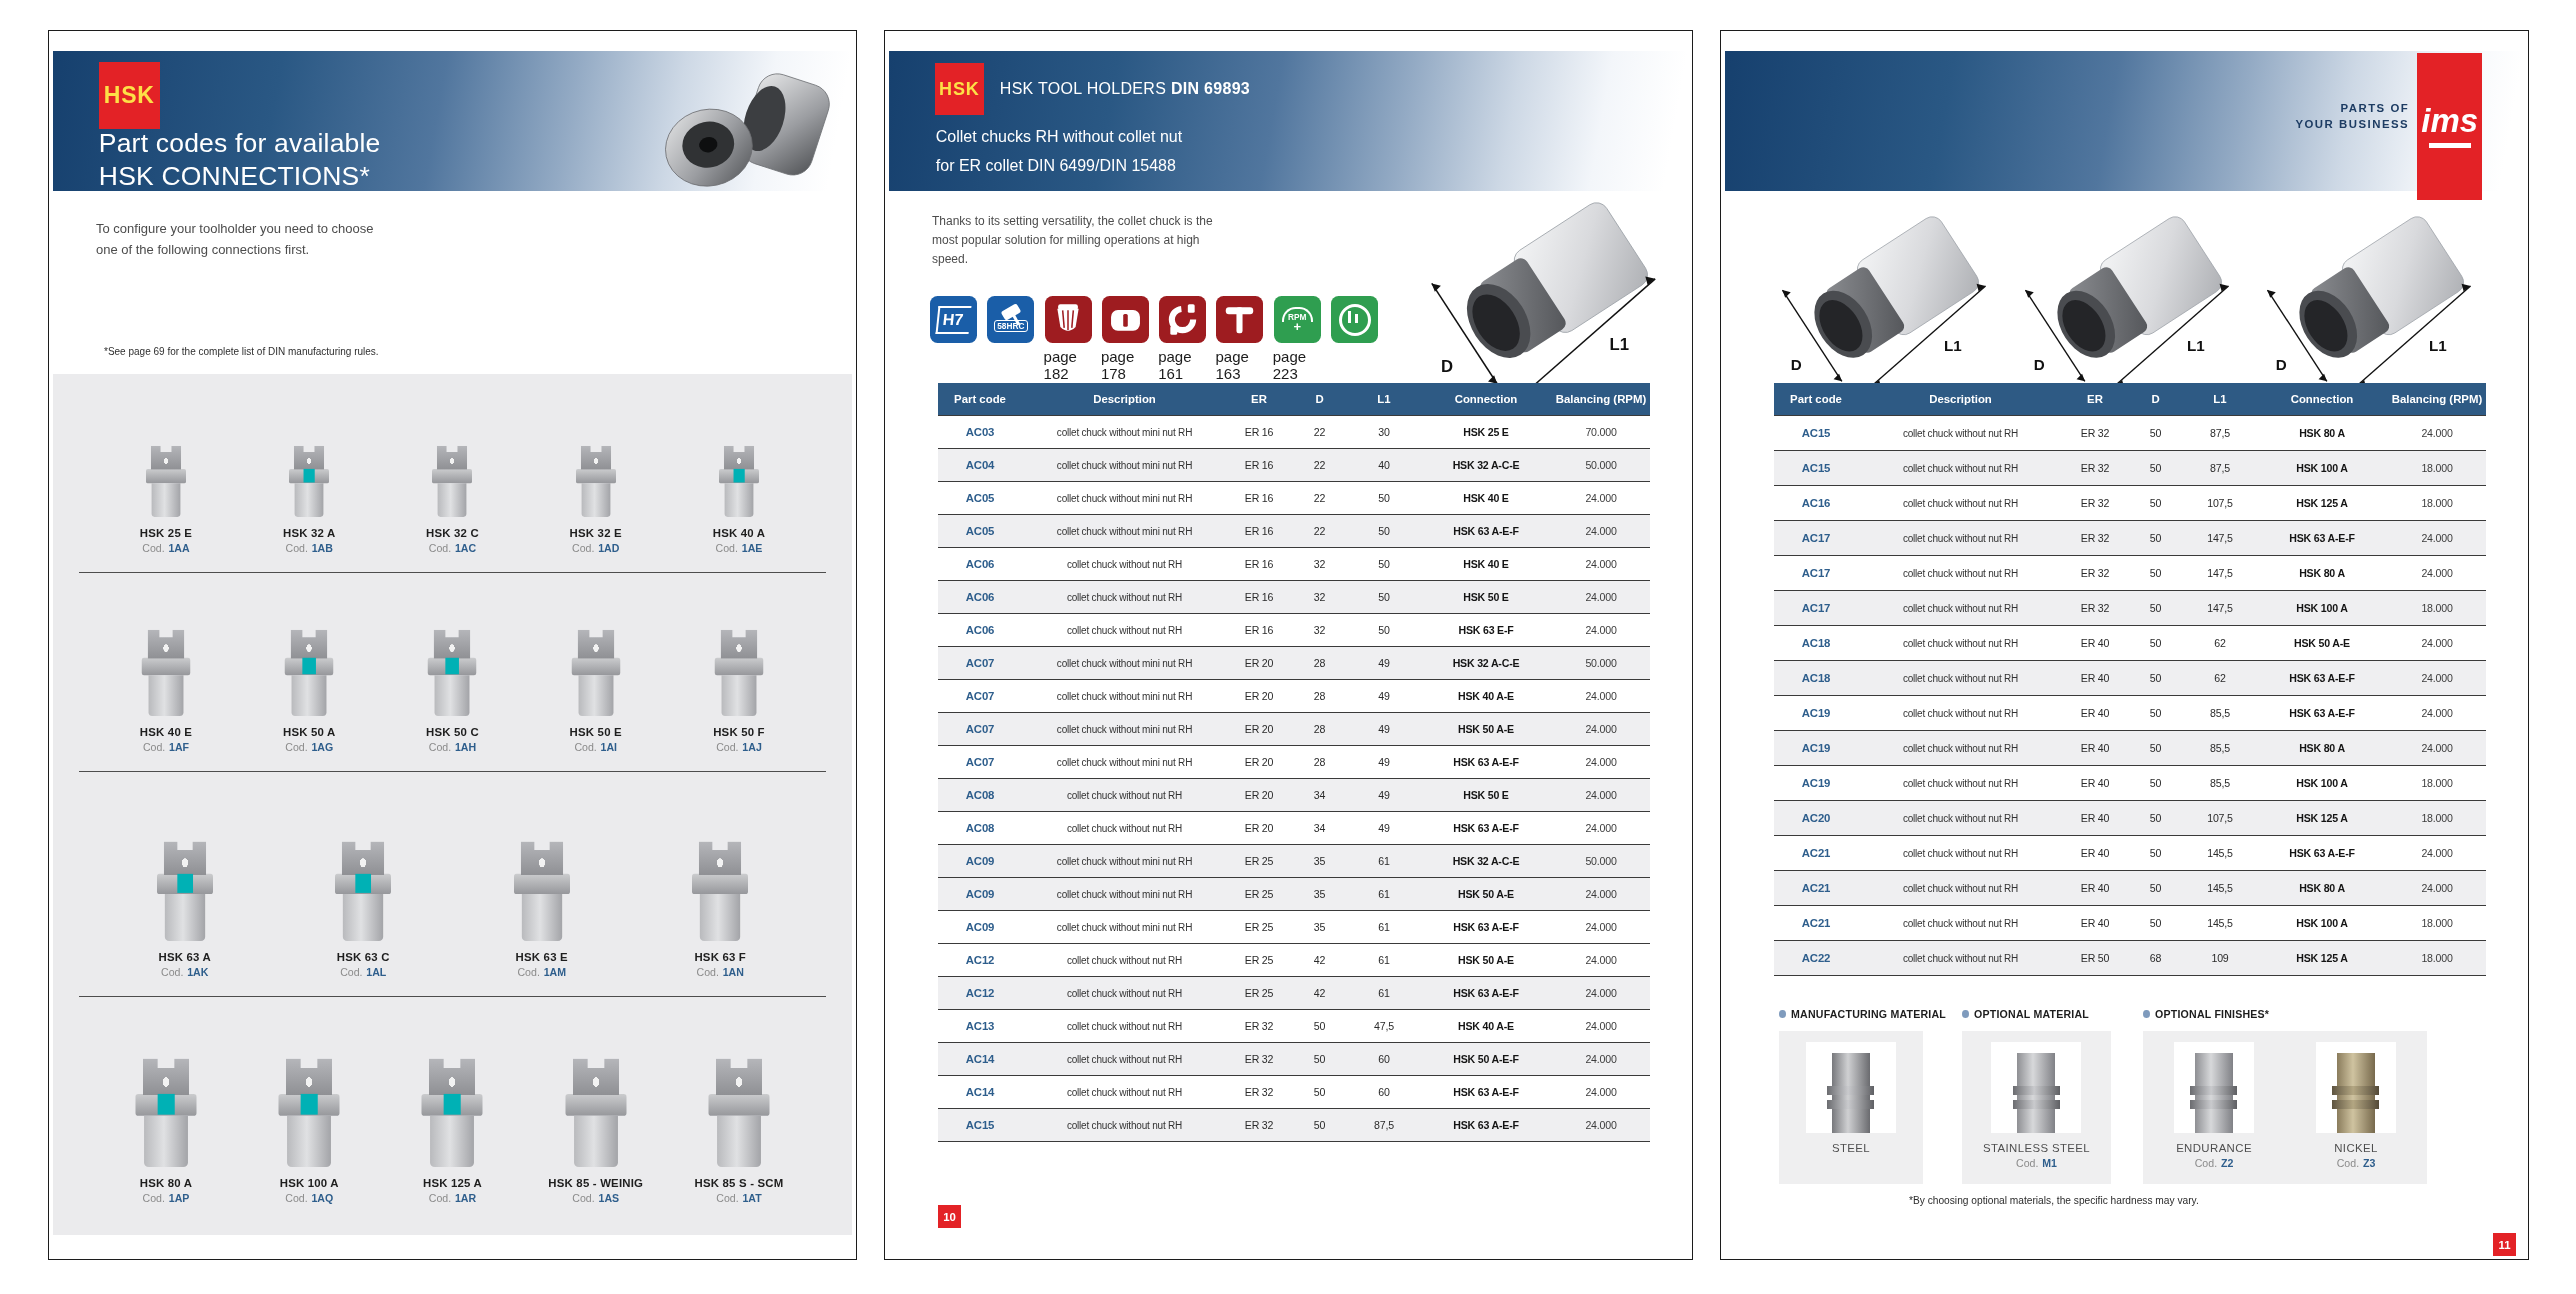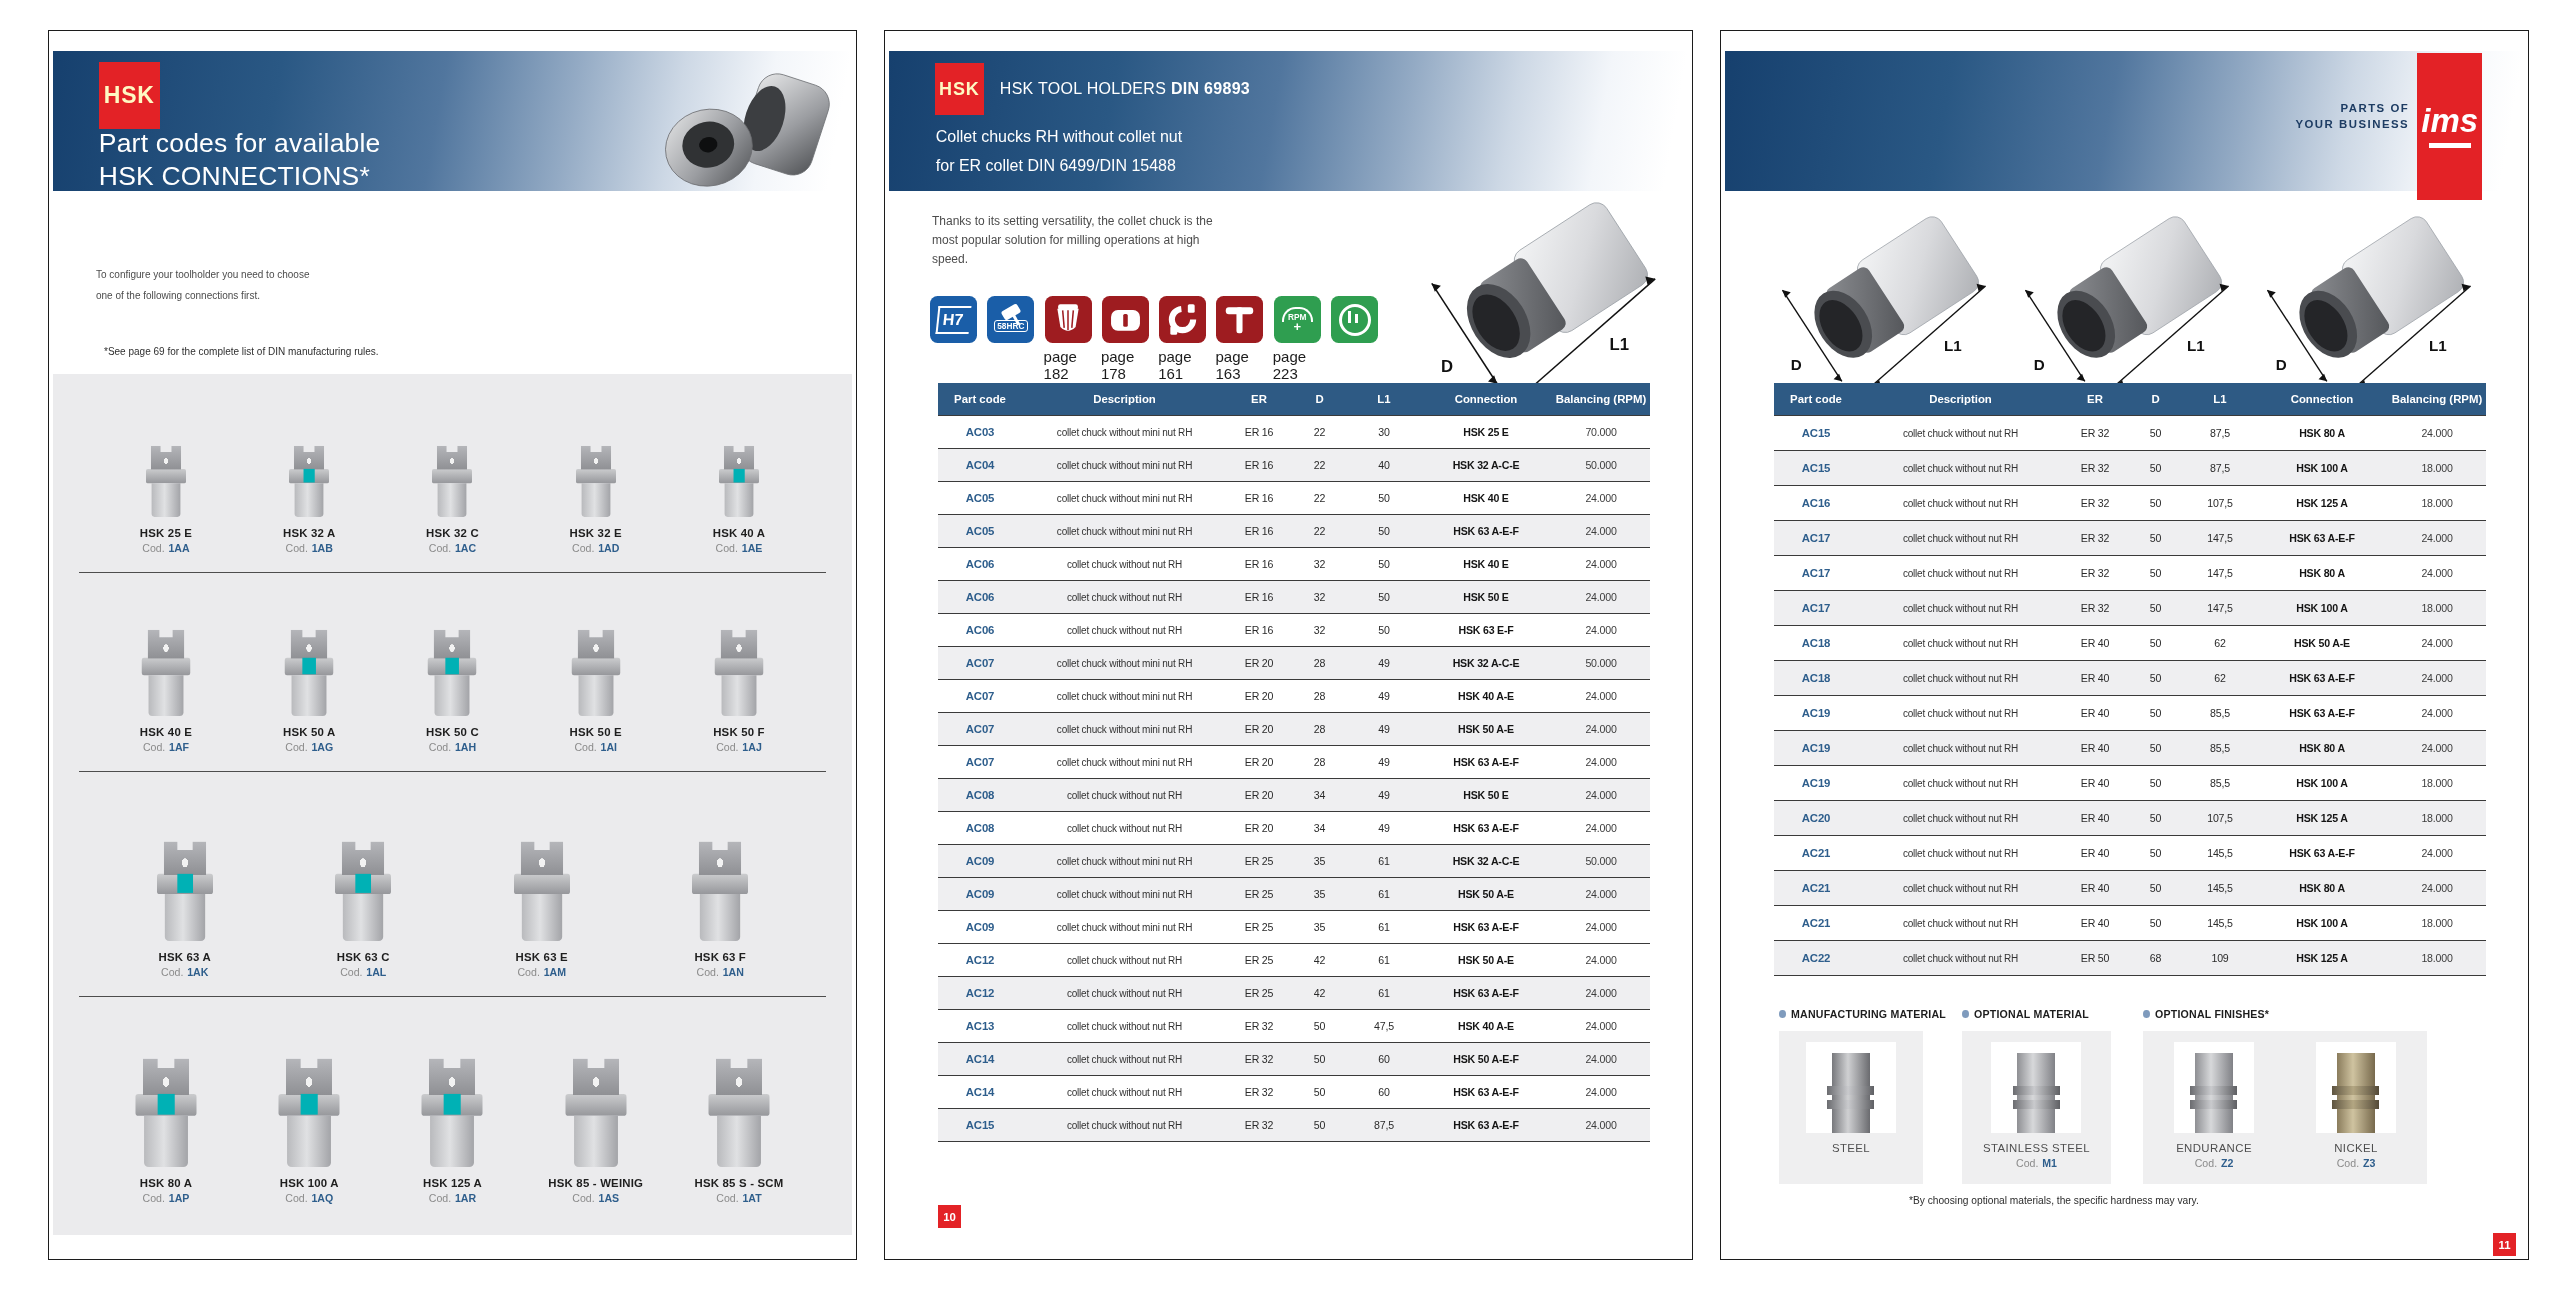--- a/index.html
+++ b/index.html
@@ -5,38 +5,38 @@
   html,body{margin:0;padding:0;background:#fff;}
   .canvas{position:relative;width:2576px;height:1294px;background:#ffffff;overflow:hidden;
           font-family:"Liberation Sans","DejaVu Sans",sans-serif;color:#222;}
   .page{position:absolute;top:30px;width:809px;height:1230px;background:#fff;
         border:1.5px solid #1c1c1c;box-sizing:border-box;}
   .p1{left:48px}.p2{left:884px}.p3{left:1720px}
 
   
   .band{position:absolute;left:3.8px;right:3.8px;top:20px;height:140px;
         background:linear-gradient(100deg,#16406e 0%,#2a5884 28%,#51769e 48%,#93aac4 64%,#cdd8e5 77%,#f3f6fa 88%,#ffffff 97%);}
-  .hsk-badge{position:absolute;left:46px;top:10.6px;width:61px;height:67px;background:#e32226;color:#fef9c3;
+  .hsk-badge{position:absolute;left:46px;top:10.6px;width:61px;height:67px;background:#e32226;color:#fde047;
              font-weight:bold;font-size:23px;display:flex;align-items:center;justify-content:center;letter-spacing:0.8px;}
   .p2 .hsk-badge{width:49px;height:52px;font-size:18px;top:12px;}
   .p1-title{position:absolute;left:46px;top:76px;margin:0;color:#fff;font-size:26.5px;line-height:33px;
             font-weight:400;letter-spacing:0.2px;}
   .kicker{position:absolute;left:111px;top:29px;color:#fff;font-size:16px;letter-spacing:0.3px;}
   .kicker b{font-weight:bold;}
   .p2-title{position:absolute;left:47px;top:71px;margin:0;color:#fff;font-size:16px;line-height:29px;font-weight:400;}
   .tagline{position:absolute;right:115px;top:49px;text-align:right;color:#1d3c63;font-size:11.4px;font-weight:bold;
            letter-spacing:1.5px;line-height:16px;}
   .ims-box{position:absolute;right:42px;top:1.5px;width:65px;height:147px;background:#e32226;
            display:flex;flex-direction:column;align-items:center;justify-content:center;gap:5.3px;}
   .ims-text{color:#fff;font-size:33px;font-weight:bold;font-style:italic;line-height:33px;}
   .ims-bar{width:42px;height:5.3px;background:#fff;}
 
   
   .intro{position:absolute;left:47px;color:#4c4c4c;white-space:pre-line;margin:0;}
-  .p1 .intro{top:187px;font-size:10px;line-height:21px;margin-top:46px;}
+  .p1 .intro{top:187px;font-size:13px;line-height:21px;}
   .p2 .intro{top:181px;font-size:12px;line-height:19px;}
   .foot1{position:absolute;left:40px;top:300px;font-size:10px;color:#2f2f2f;margin:15px;}
 
   
   .hero{position:absolute;right:9px;top:26px;width:199px;height:146px;}
 
   
   .grid-panel{position:absolute;left:3.8px;right:3.8px;top:343px;bottom:24px;background:#ebebed;
               padding:0 26px;box-sizing:border-box;}
   .grid-row{display:flex;justify-content:space-between;align-items:flex-end;height:199px;padding:0 16.7px;box-sizing:border-box;}

